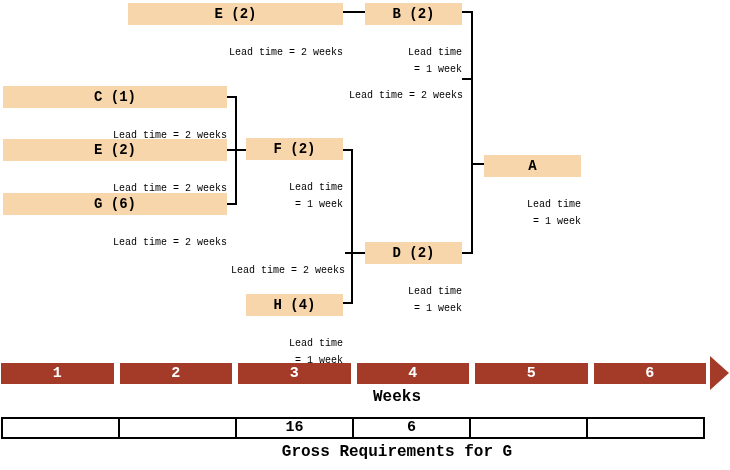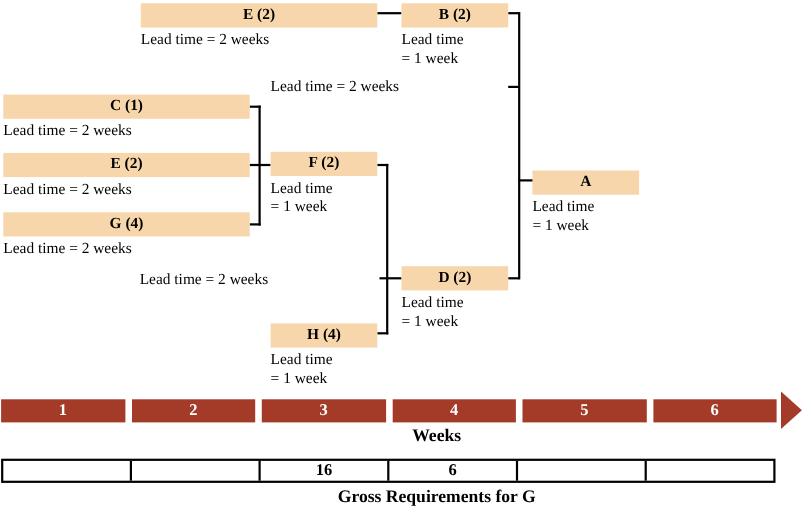--- a/index.html
+++ b/index.html
@@ -1,37 +1,37 @@
 <!DOCTYPE html>
 <html><head>
 <meta charset="utf-8">
 <style>
   html, body { margin: 0; padding: 0; background: #ffffff; }
   .canvas {
     position: relative;
     width: 730px;
     height: 470px;
     background: #ffffff;
-    font-family: Liberation Serif, serif;
+    font-family: Liberation Mono, monospace;
     color: #000000;
     overflow: hidden;
   }
   .node { position: absolute; }
   .box {
     background: #F7D6AC;
     height: 22px;
     line-height: 22px;
     text-align: center;
     font-weight: bold;
     font-size: 14px;
   }
   .lead {
-    margin-top: 3px;
-    text-align: left;
-    font-size: 14px;
+    margin-top: 19px;
+    text-align: right;
+    font-size: 10px;
     line-height: 17px;
   }
   .hline, .vline { position: absolute; background: #000000; }
   .hline { height: 2px; }
   .vline { width: 2px; }
   .weekbar {
     position: absolute;
     left: 1px; top: 363px;
     width: 705px; height: 21px;
     display: flex;
@@ -132,21 +132,21 @@
   </div>
 
   <div class="node" style="left:3px;top:139px;width:224px">
     <div class="box"><span>E (2)</span></div>
     <div class="lead">
         <div>Lead time = 2 weeks</div>
       </div>
   </div>
 
   <div class="node" style="left:3px;top:193px;width:224px">
-    <div class="box"><span>G (4)</span></div>
+    <div class="box"><span>G (6)</span></div>
     <div class="lead">
         <div>Lead time = 2 weeks</div>
       </div>
   </div>
 
   <div class="node" style="left:246px;top:138px;width:97px">
     <div class="box"><span>F (2)</span></div>
     <div class="lead">
       <div>Lead time</div>
       <div>= 1 week</div>

